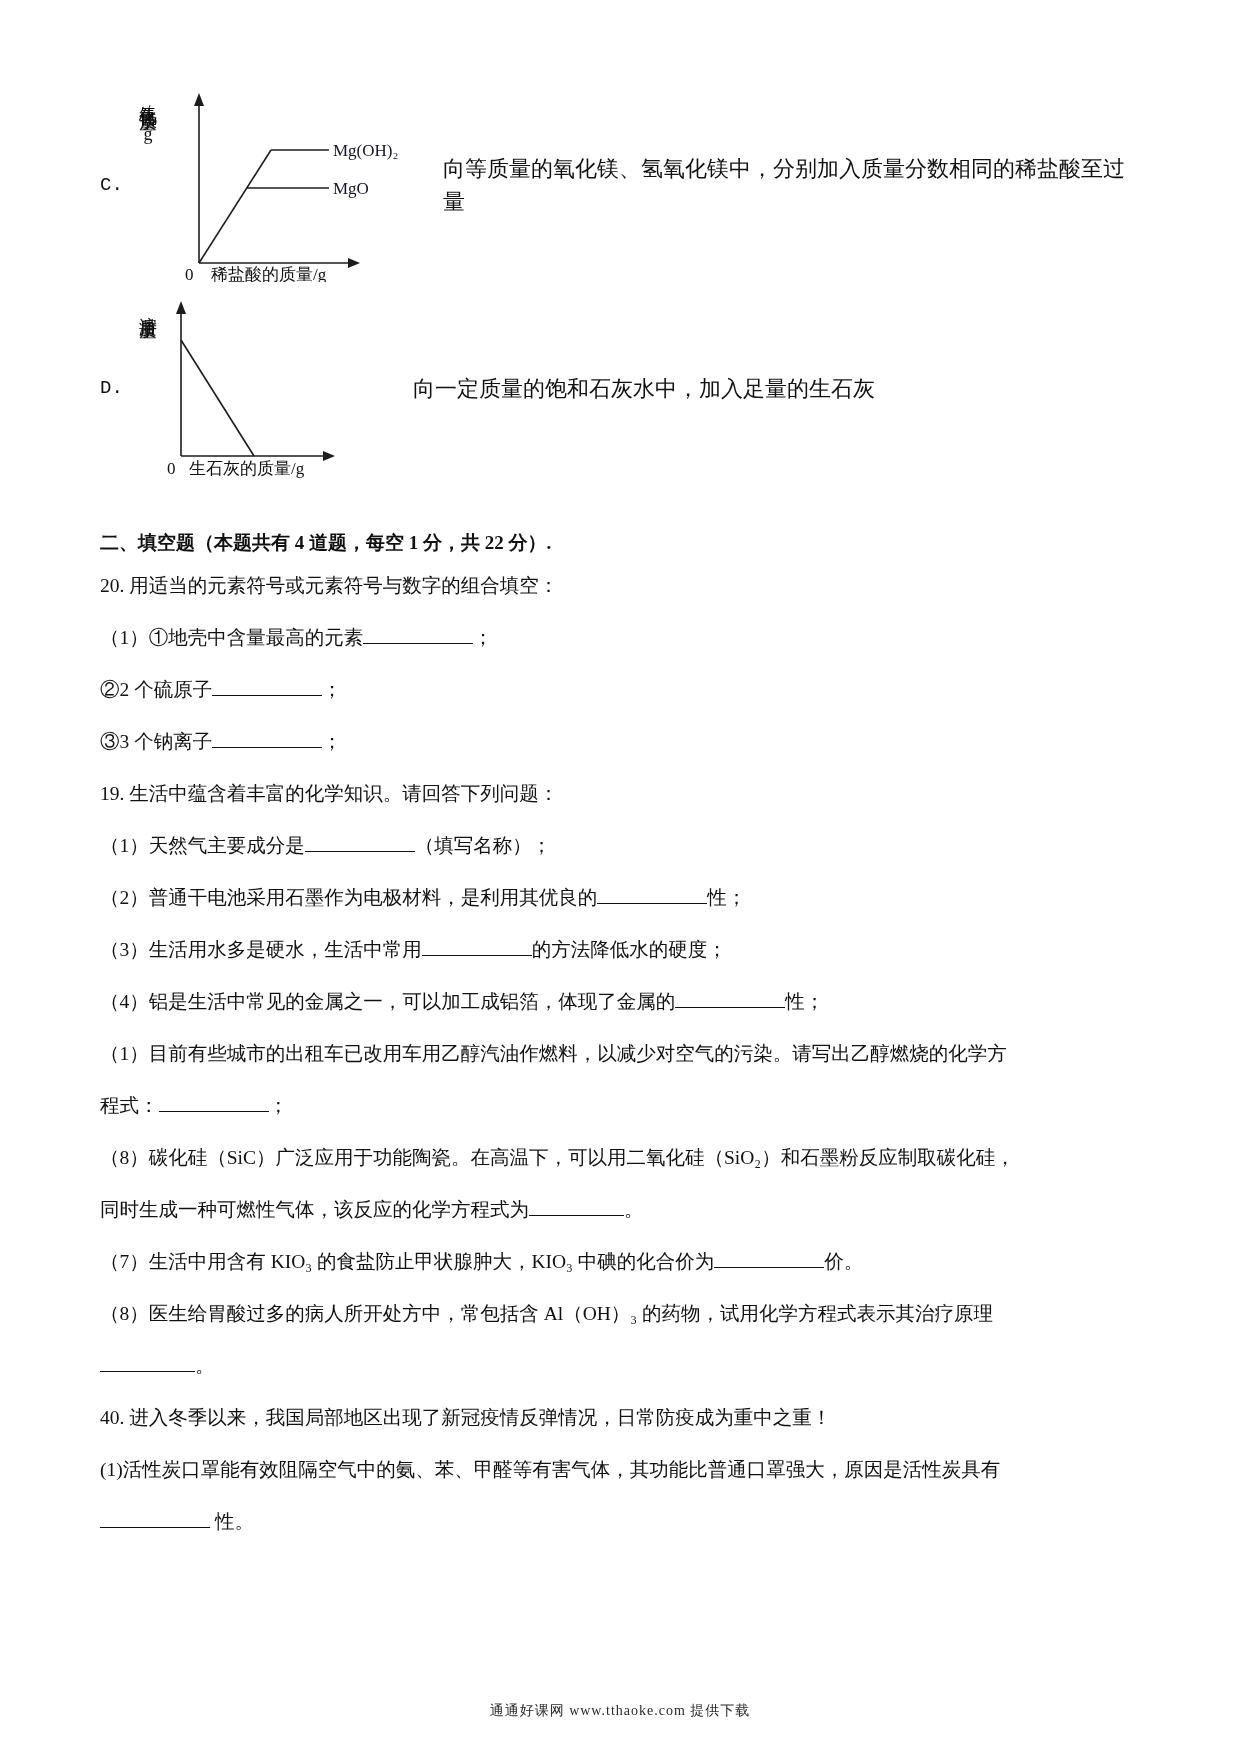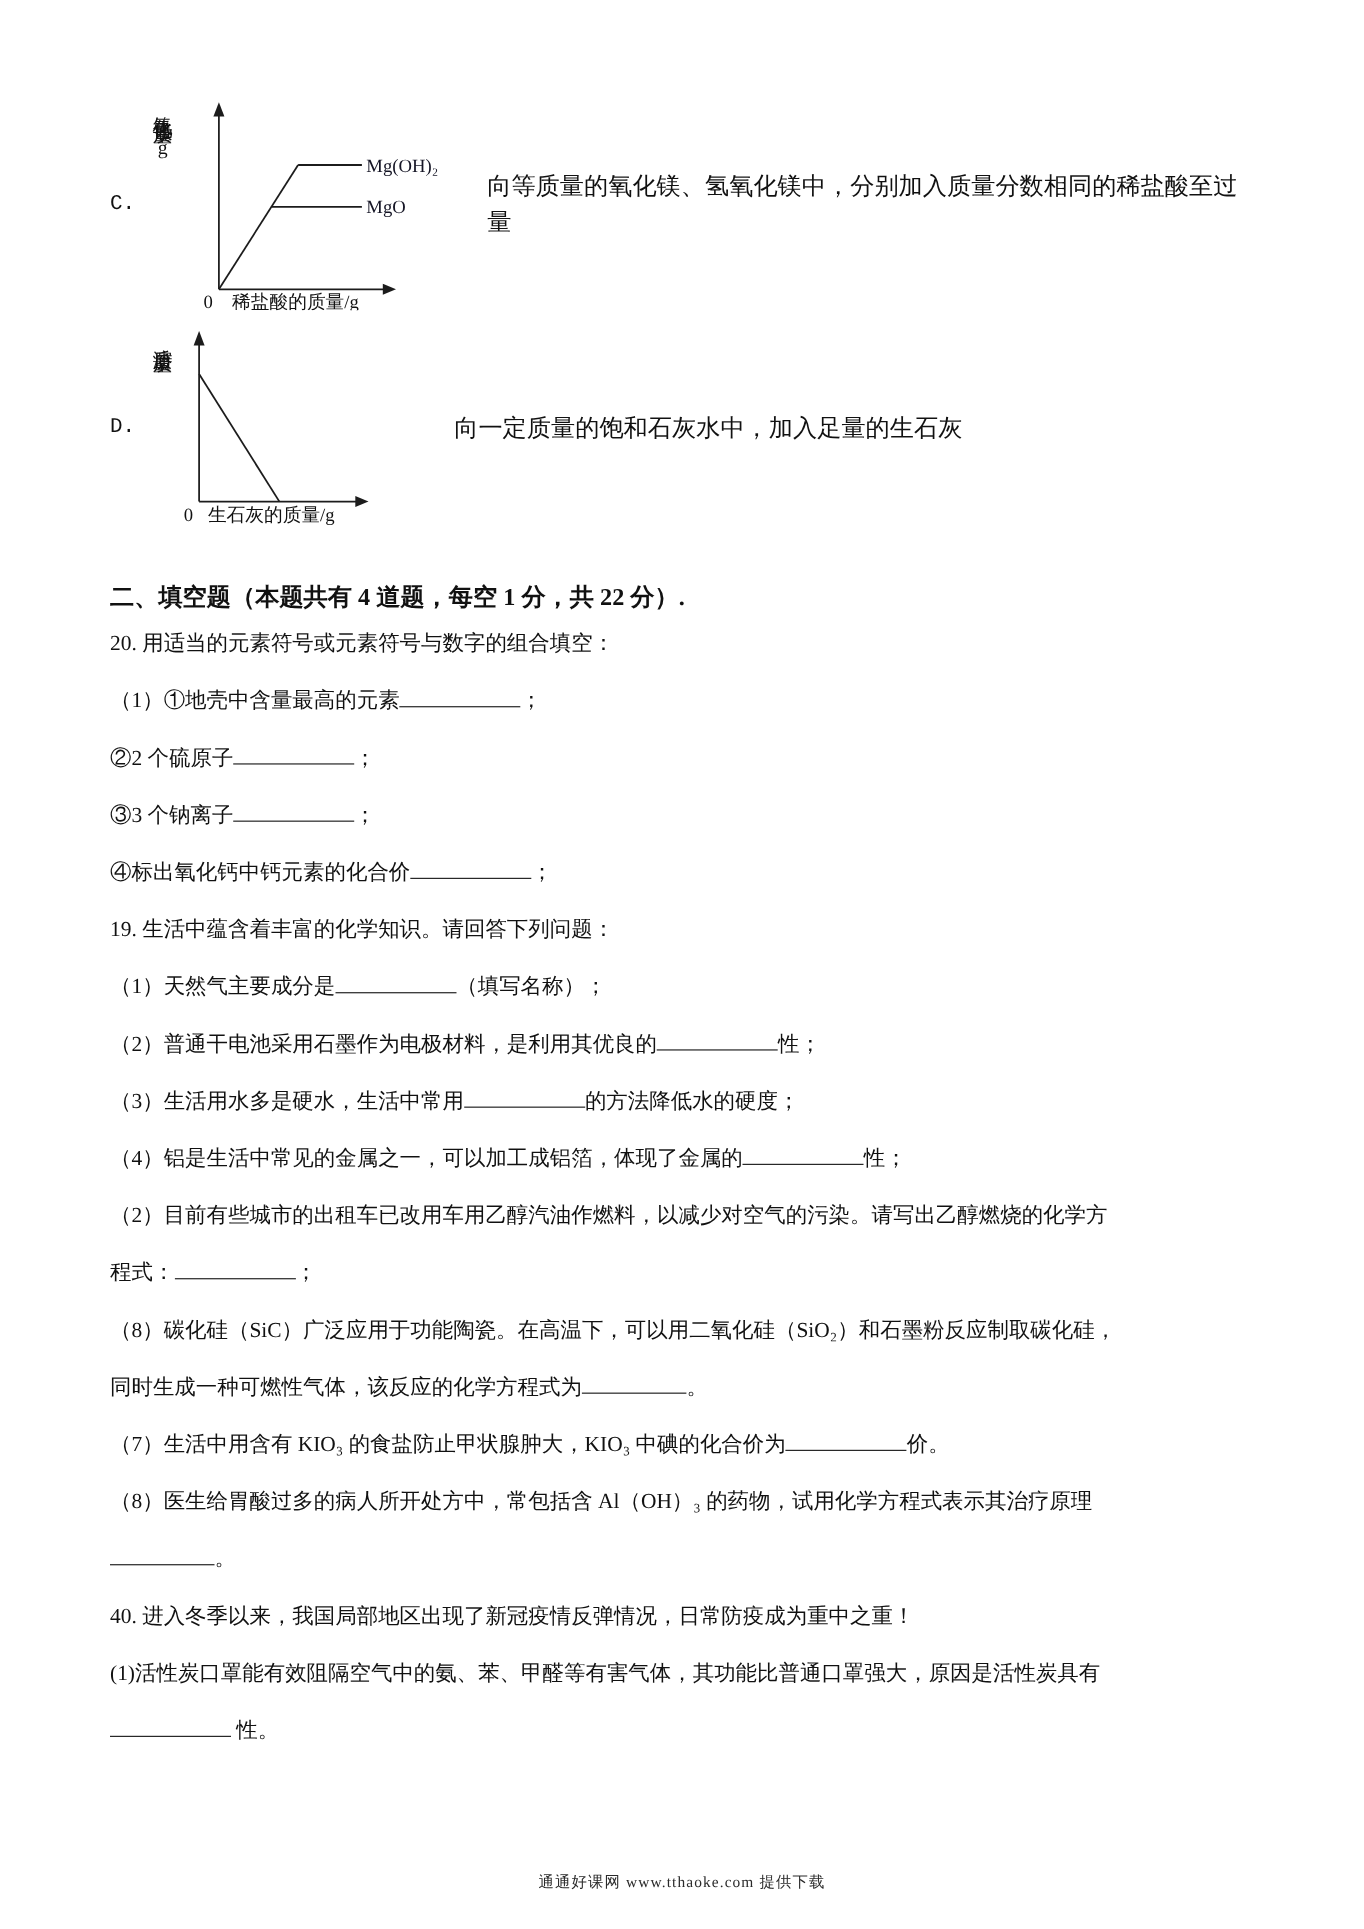--- a/index.html
+++ b/index.html
@@ -10,21 +10,21 @@
   .opt-row.second{margin-top:16px;}
   .opt-label{font-family:"Liberation Mono","DejaVu Sans Mono",monospace;font-size:19px;width:38px;flex:0 0 38px;}
   .chart{display:flex;align-items:flex-start;}
   .vlabel{writing-mode:vertical-rl;text-orientation:upright;font-size:18px;line-height:1.05;letter-spacing:2px;margin-right:2px;margin-top:4px;}
   svg{display:block;}
   svg line, svg polyline{stroke:#1c1c1c;stroke-width:1.6;fill:none;}
   svg polygon{fill:#1c1c1c;}
   .flabel{font-family:"Liberation Serif","DejaVu Serif",serif;font-size:17px;fill:#151525;}
   .alabel{font-family:"Liberation Serif","DejaVu Serif",serif;font-size:17px;fill:#111;}
   .opt-desc{font-size:22px;margin-left:14px;flex:1;line-height:1.5;}
-  .sec-title{font-size:22px;font-weight:bold;margin-top:48px;line-height:34px;}
+  .sec-title{font-size:19px;font-weight:bold;margin-top:48px;line-height:34px;}
   .qblock{margin:0;}
   .qblock .qline{margin:0;font-size:19.5px;line-height:52px;white-space:nowrap;}
   .blank{display:inline-block;width:110px;border-bottom:1.6px solid #111;}
   .footer{margin-top:auto;text-align:center;font-size:14px;color:#2a2a2a;padding-bottom:14px;letter-spacing:1px;}
 </style>
 </head>
 <body>
 
 <div class="page">
 
@@ -66,29 +66,28 @@
     <div class="opt-desc">向一定质量的饱和石灰水中，加入足量的生石灰</div>
   </div>
 
   <div class="sec-title">二、填空题（本题共有 4 道题，每空 1 分，共 22 分）.</div>
 
   <div class="qblock">
       <p class="qline">20. 用适当的元素符号或元素符号与数字的组合填空：</p>
       <p class="qline">（1）①地壳中含量最高的元素<span class="blank"></span>；</p>
       <p class="qline">②2 个硫原子<span class="blank"></span>；</p>
       <p class="qline">③3 个钠离子<span class="blank"></span>；</p>
-      <p class="qline">④标出氧化钙中钙元素的化合价<span class="blank"></span>；</p>
     </div>
   <div class="qblock">
       <p class="qline">19. 生活中蕴含着丰富的化学知识。请回答下列问题：</p>
       <p class="qline">（1）天然气主要成分是<span class="blank"></span>（填写名称）；</p>
       <p class="qline">（2）普通干电池采用石墨作为电极材料，是利用其优良的<span class="blank"></span>性；</p>
       <p class="qline">（3）生活用水多是硬水，生活中常用<span class="blank"></span>的方法降低水的硬度；</p>
       <p class="qline">（4）铝是生活中常见的金属之一，可以加工成铝箔，体现了金属的<span class="blank"></span>性；</p>
-      <p class="qline">（2）目前有些城市的出租车已改用车用乙醇汽油作燃料，以减少对空气的污染。请写出乙醇燃烧的化学方</p>
+      <p class="qline">（1）目前有些城市的出租车已改用车用乙醇汽油作燃料，以减少对空气的污染。请写出乙醇燃烧的化学方</p>
       <p class="qline">程式：<span class="blank"></span>；</p>
       <p class="qline">（8）碳化硅（SiC）广泛应用于功能陶瓷。在高温下，可以用二氧化硅（SiO₂）和石墨粉反应制取碳化硅，</p>
       <p class="qline">同时生成一种可燃性气体，该反应的化学方程式为<span class="blank" style="width: 95px;"></span>。</p>
       <p class="qline">（7）生活中用含有 KIO₃ 的食盐防止甲状腺肿大，KIO₃ 中碘的化合价为<span class="blank"></span>价。</p>
       <p class="qline">（8）医生给胃酸过多的病人所开处方中，常包括含 Al（OH）₃ 的药物，试用化学方程式表示其治疗原理</p>
       <p class="qline"><span class="blank" style="width: 95px;"></span>。</p>
     </div>
   <div class="qblock">
       <p class="qline">40. 进入冬季以来，我国局部地区出现了新冠疫情反弹情况，日常防疫成为重中之重！</p>
       <p class="qline">(1)活性炭口罩能有效阻隔空气中的氨、苯、甲醛等有害气体，其功能比普通口罩强大，原因是活性炭具有</p>

